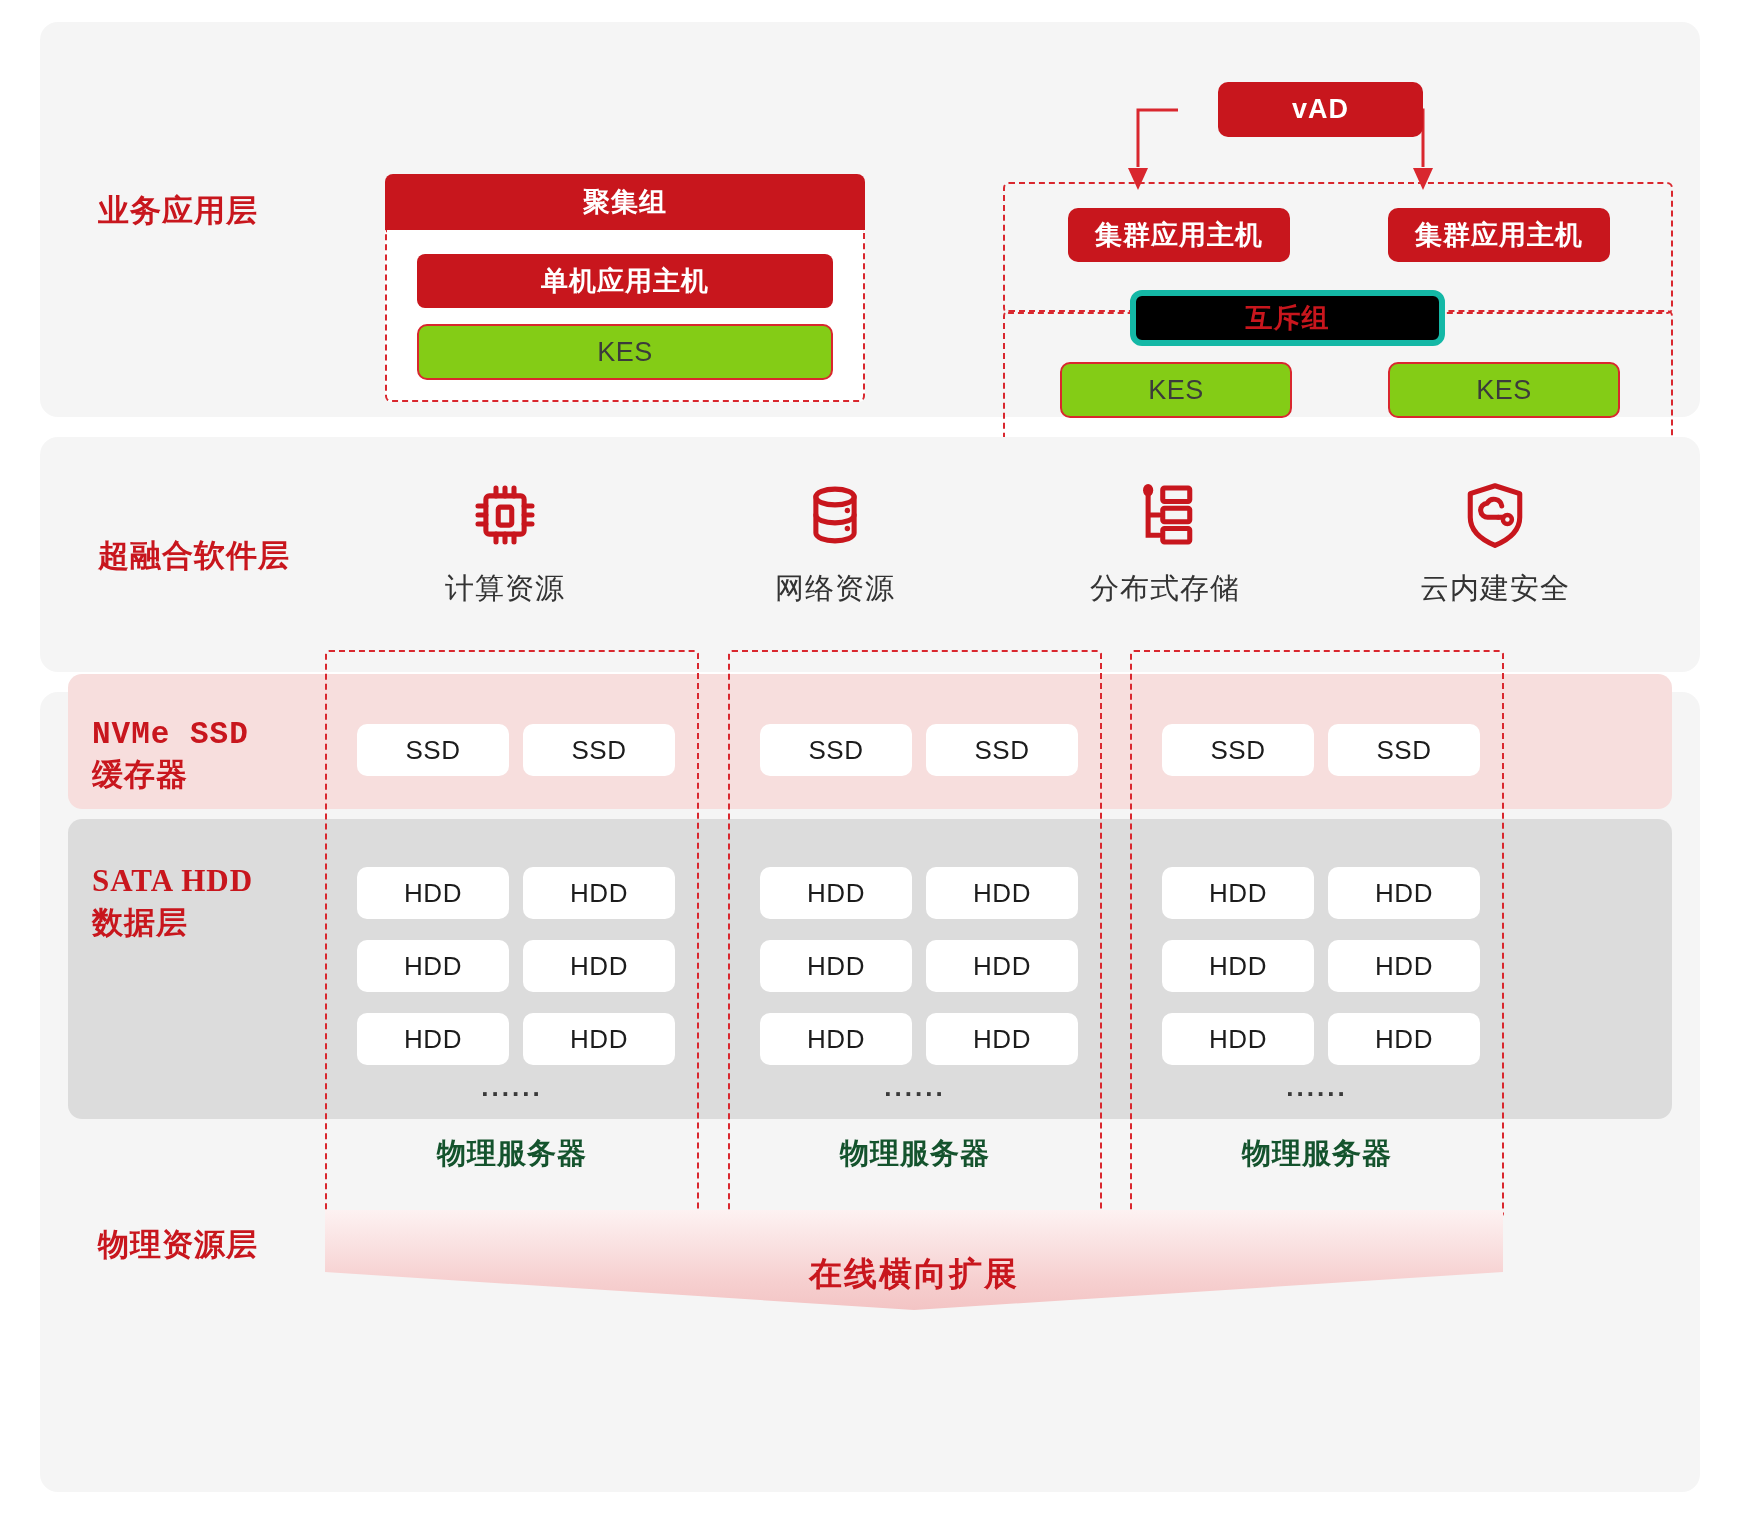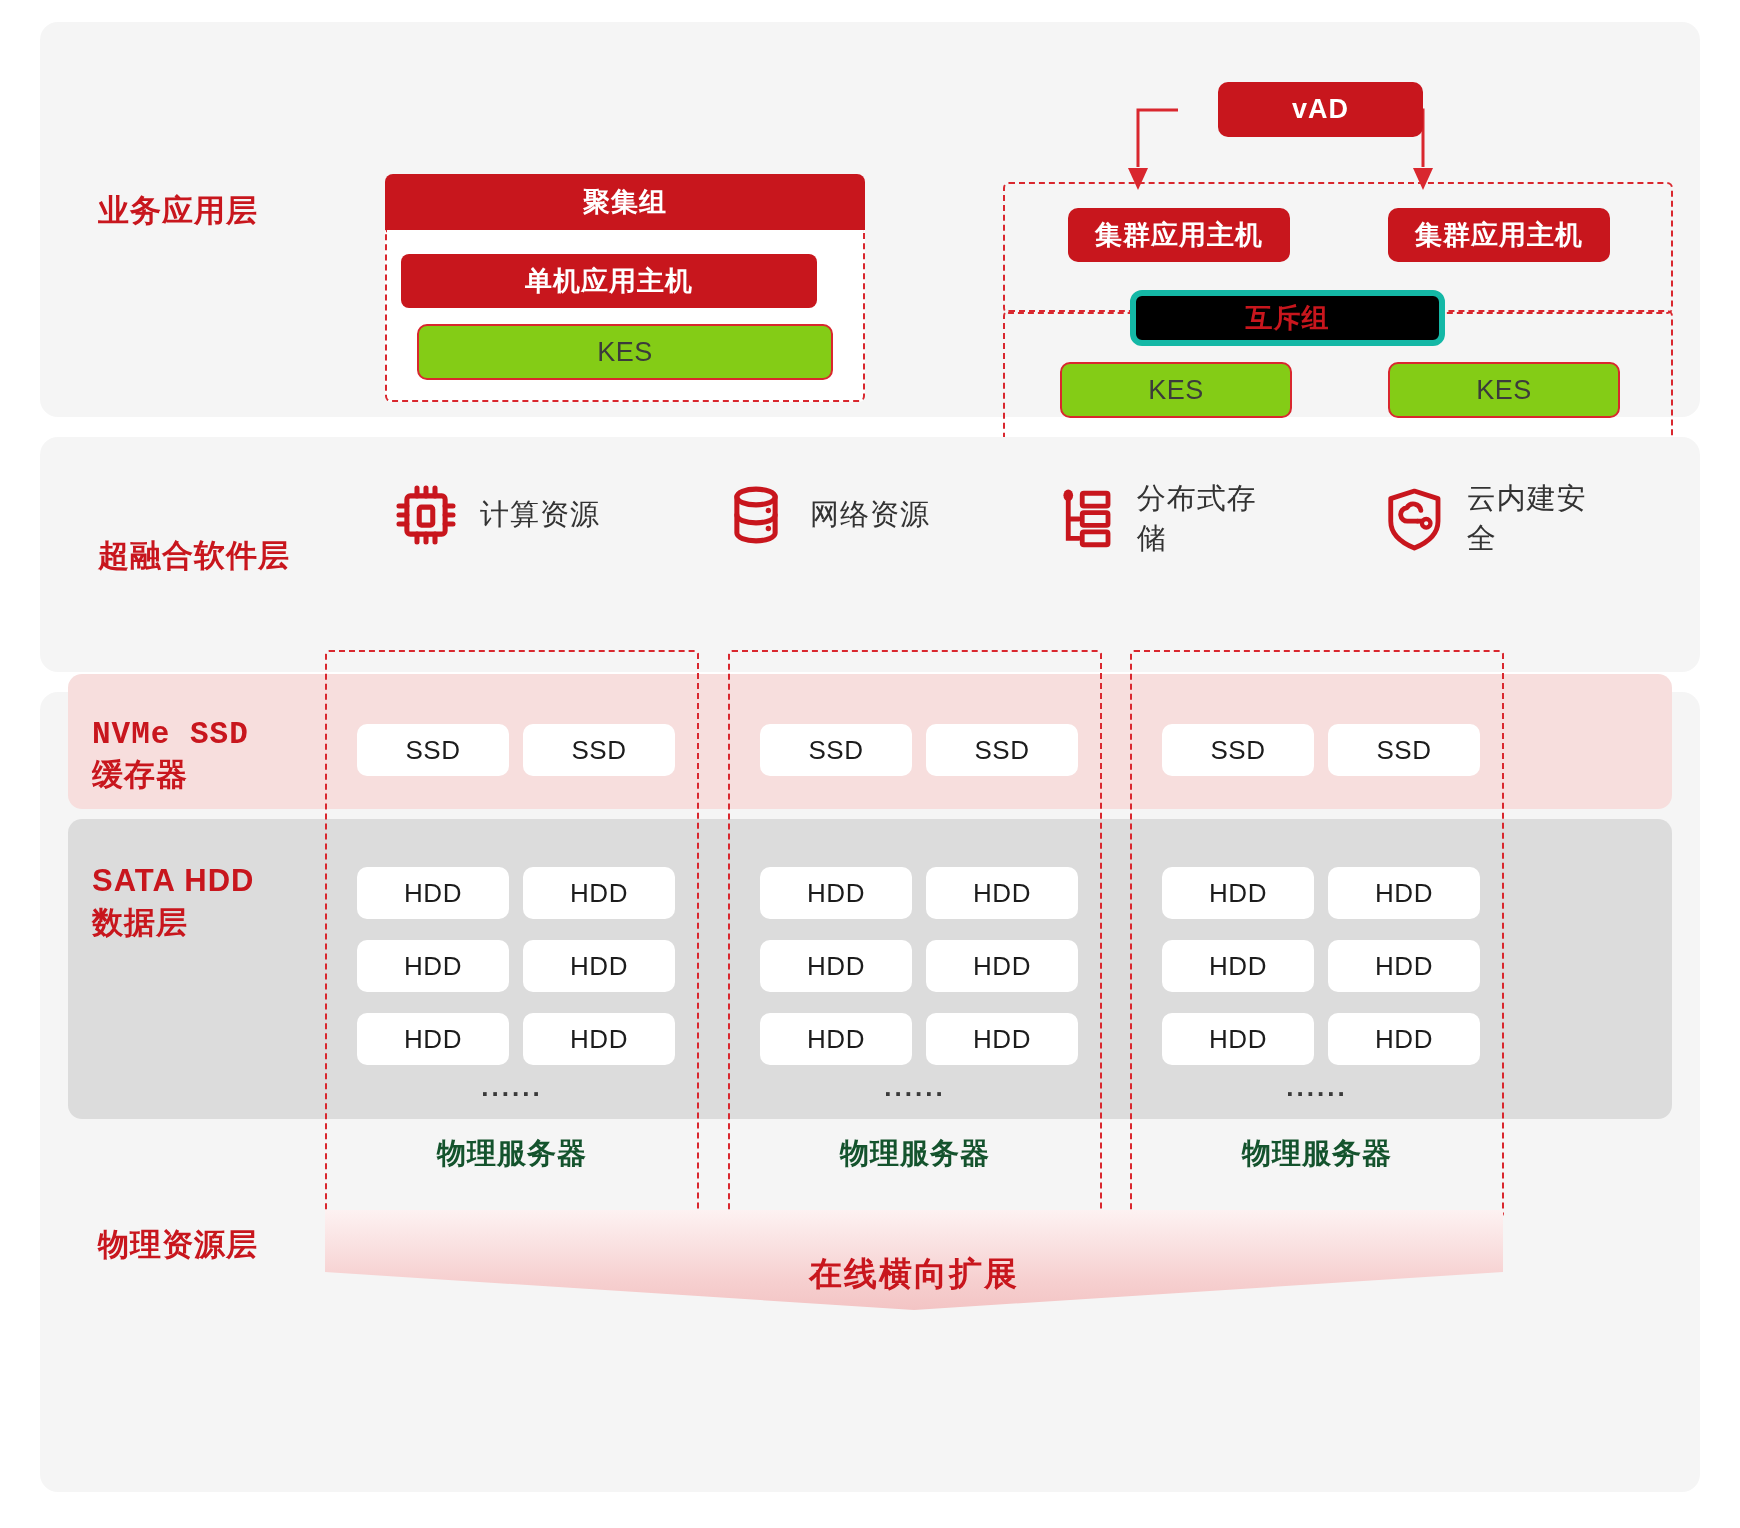--- a/index.html
+++ b/index.html
@@ -65,42 +65,42 @@
     font-size: 27px; font-weight: bold;
     letter-spacing: 1px;
   }
 
   
   #ju-ji-zu {
     left: 345px; top: 152px; width: 480px; height: 56px;
     border-radius: 8px 8px 0 0;
   }
   #single-dashed { left: 345px; top: 208px; width: 480px; height: 172px; border-top: none; border-radius: 0 0 6px 6px; background:#fff; }
-  #single-host { left: 361px; top: 232px; width: 416px; height: 54px; }
+  #single-host { left: 377px; top: 232px; width: 416px; height: 54px; }
   #kes-single   { left: 377px; top: 302px; width: 416px; height: 56px; }
 
   
   #vad { left: 1178px; top: 60px; width: 205px; height: 55px; border-radius: 10px; }
   #cluster-dashed-top { left: 963px; top: 160px; width: 670px; height: 132px; }
   #cluster-dashed-bottom { left: 963px; top: 288px; width: 670px; height: 133px; }
   #cluster-host-1 { left: 1028px; top: 186px; width: 222px; height: 54px; border-radius: 10px; }
   #cluster-host-2 { left: 1348px; top: 186px; width: 222px; height: 54px; border-radius: 10px; }
   #mutex-group { left: 1090px; top: 268px; width: 315px; height: 56px; }
   #kes-cluster-1 { left: 1020px; top: 340px; width: 232px; height: 56px; }
   #kes-cluster-2 { left: 1348px; top: 340px; width: 232px; height: 56px; }
 
   .arrow-svg { position: absolute; left: 0; top: 0; width: 1660px; height: 395px; pointer-events: none; }
 
   
   #panel-software { left: 40px; top: 437px; width: 1660px; height: 235px; }
   #label-software { position: absolute; left: 58px; top: 98px; width: 280px; }
 
   .icon-col {
     position: absolute; top: 42px; width: 230px;
-    display: flex; flex-direction: row; align-items: center; gap: 18px;
+    display: flex; flex-direction: column; align-items: center; gap: 18px;
   }
   .icon-col .glyph { width: 72px; height: 72px; display: block; }
   .icon-col .cap {
     font-size: 29px; color: #333333; letter-spacing: 1px;
   }
   #ic-0 { left: 350px; }
   #ic-1 { left: 680px; }
   #ic-2 { left: 1010px; }
   #ic-3 { left: 1340px; }
 
@@ -111,21 +111,21 @@
   #band-ssd {
     position: absolute; left: 28px; top: -18px; width: 1604px; height: 135px;
     background: #f7dedd; border-radius: 14px;
   }
   #band-hdd {
     position: absolute; left: 28px; top: 127px; width: 1604px; height: 300px;
     background: #dcdcdc; border-radius: 14px;
   }
   .band-label { position: absolute; left: 52px; }
   #lbl-ssd { top: 22px; font-family: Liberation Mono, monospace; }
-  #lbl-hdd { top: 168px; }
+  #lbl-hdd { top: 168px; font-family: Liberation Serif, serif; }
 
   .server-box {
     position: absolute; top: -42px; width: 374px; height: 567px;
     border: 2px dashed #d9272e; border-radius: 4px;
   }
   #srv-0 { left: 285px; }
   #srv-1 { left: 688px; }
   #srv-2 { left: 1090px; }
 
   .disk {

